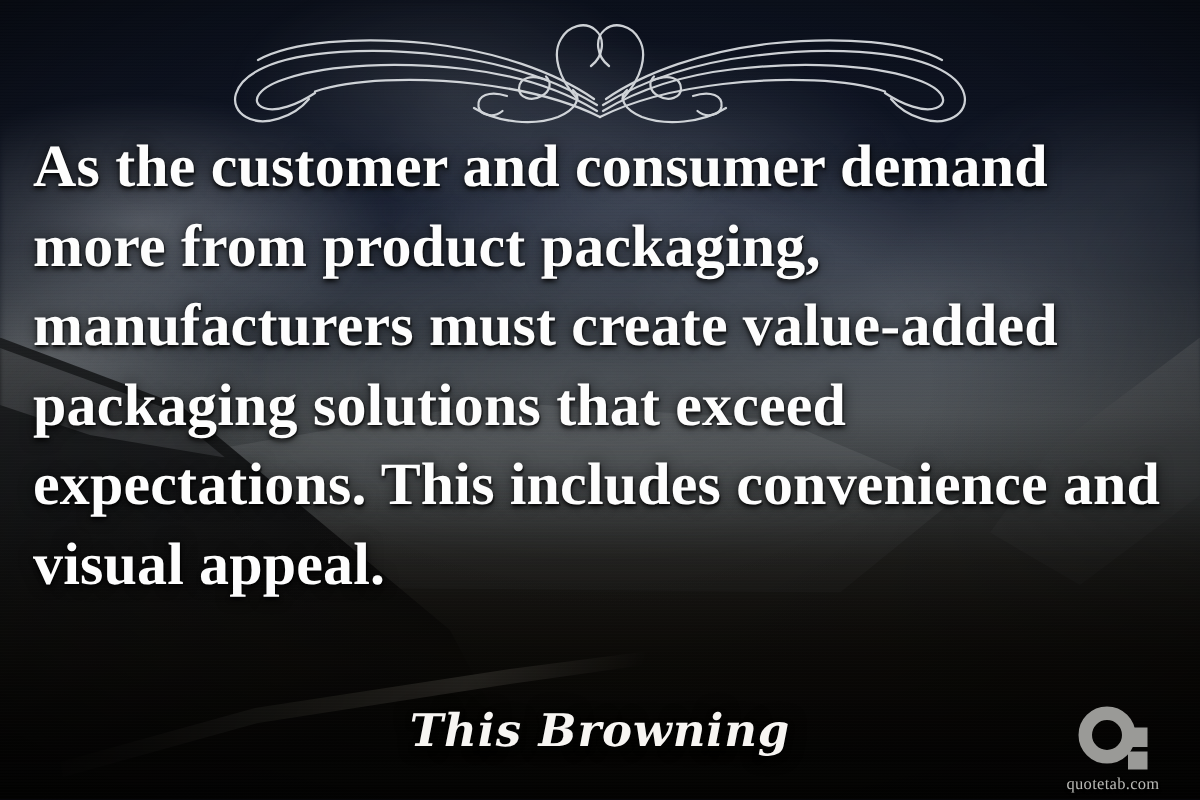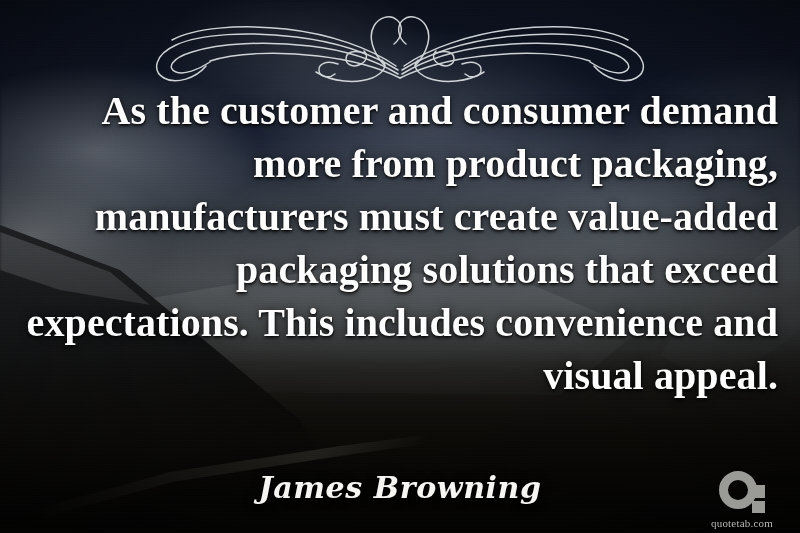--- a/index.html
+++ b/index.html
@@ -108,21 +108,21 @@
     transform: translateX(-50%);
     width: 640px; height: 82px;
     opacity: .92;
   }
   .ornament svg { display: block; width: 100%; height: 100%; }
 
   
   .quote-block {
     position: absolute;
     top: 84px; left: 22px; right: 22px;
-    text-align: right;
+    text-align: left;
   }
   .quote-text {
     margin: 0;
     color: #fdfdfd;
     font-family: "Liberation Serif", "DejaVu Serif", serif;
     font-weight: 700;
     font-size: 40px;
     line-height: 53px;
     letter-spacing: .1px;
     text-shadow:
@@ -236,21 +236,21 @@
         <path d="M236 64 C252 74 276 76 292 70 C304 65 308 57 302 52"></path>
       </g>
     </svg>
   </div>
 
   <div class="quote-block">
     <p class="quote-text">As the customer and consumer demand more from product packaging, manufacturers must create value-added packaging solutions that exceed expectations. This includes convenience and visual appeal.</p>
   </div>
 
   <div class="author">
-    <span class="author-name">James Browning</span>
+    <span class="author-name">This Browning</span>
   </div>
 
   <div class="brand">
     <div class="brand-mark">
       <span class="ring"></span>
       <span class="stem"></span>
       <span class="tail"></span>
     </div>
     <div class="brand-text">quotetab.com</div>
   </div>

